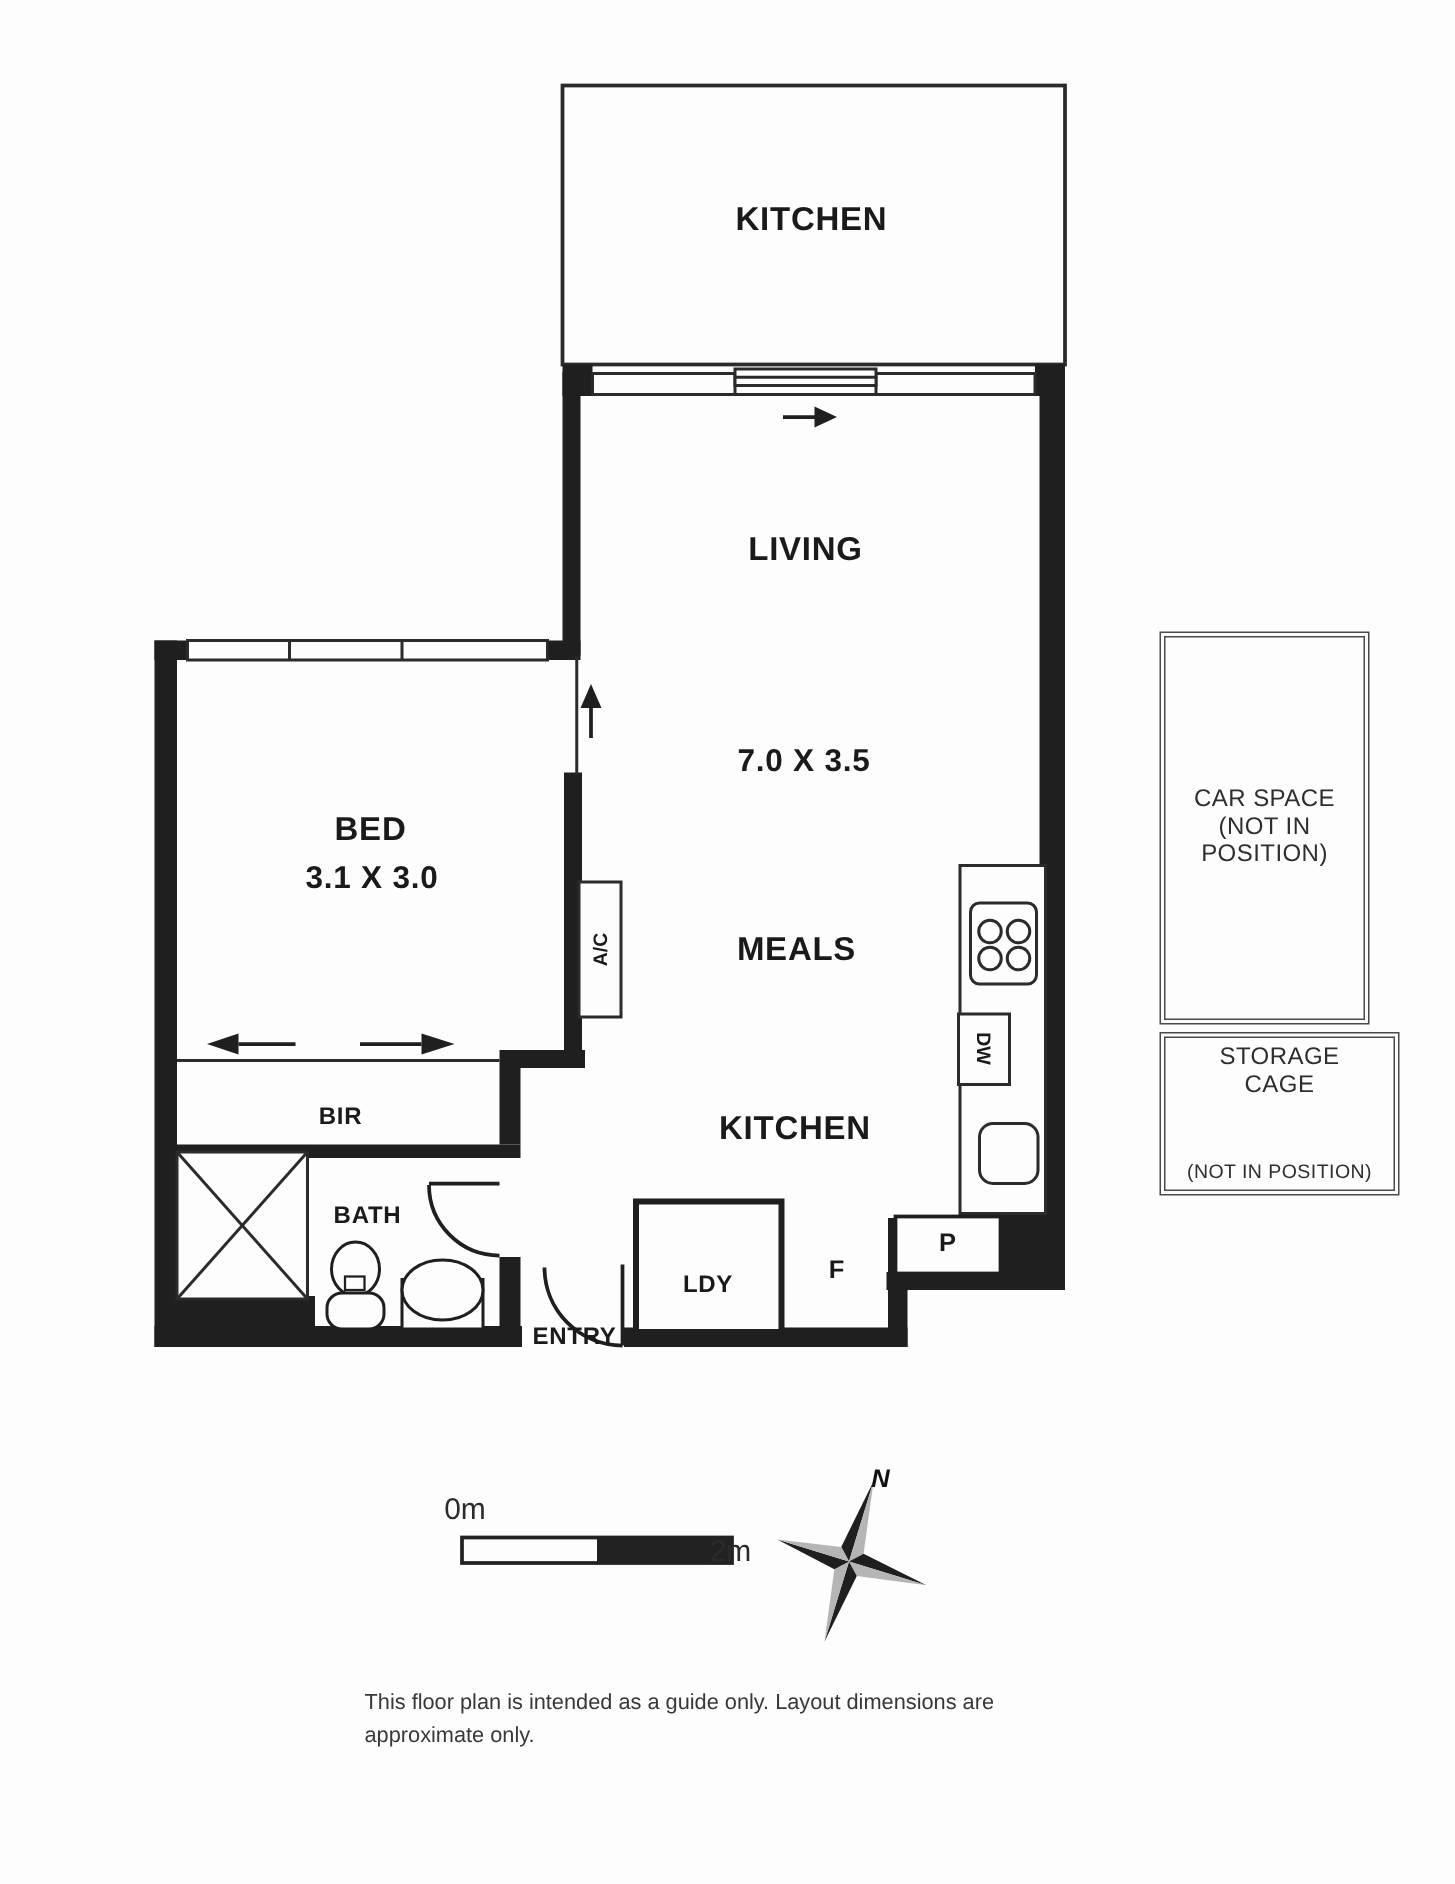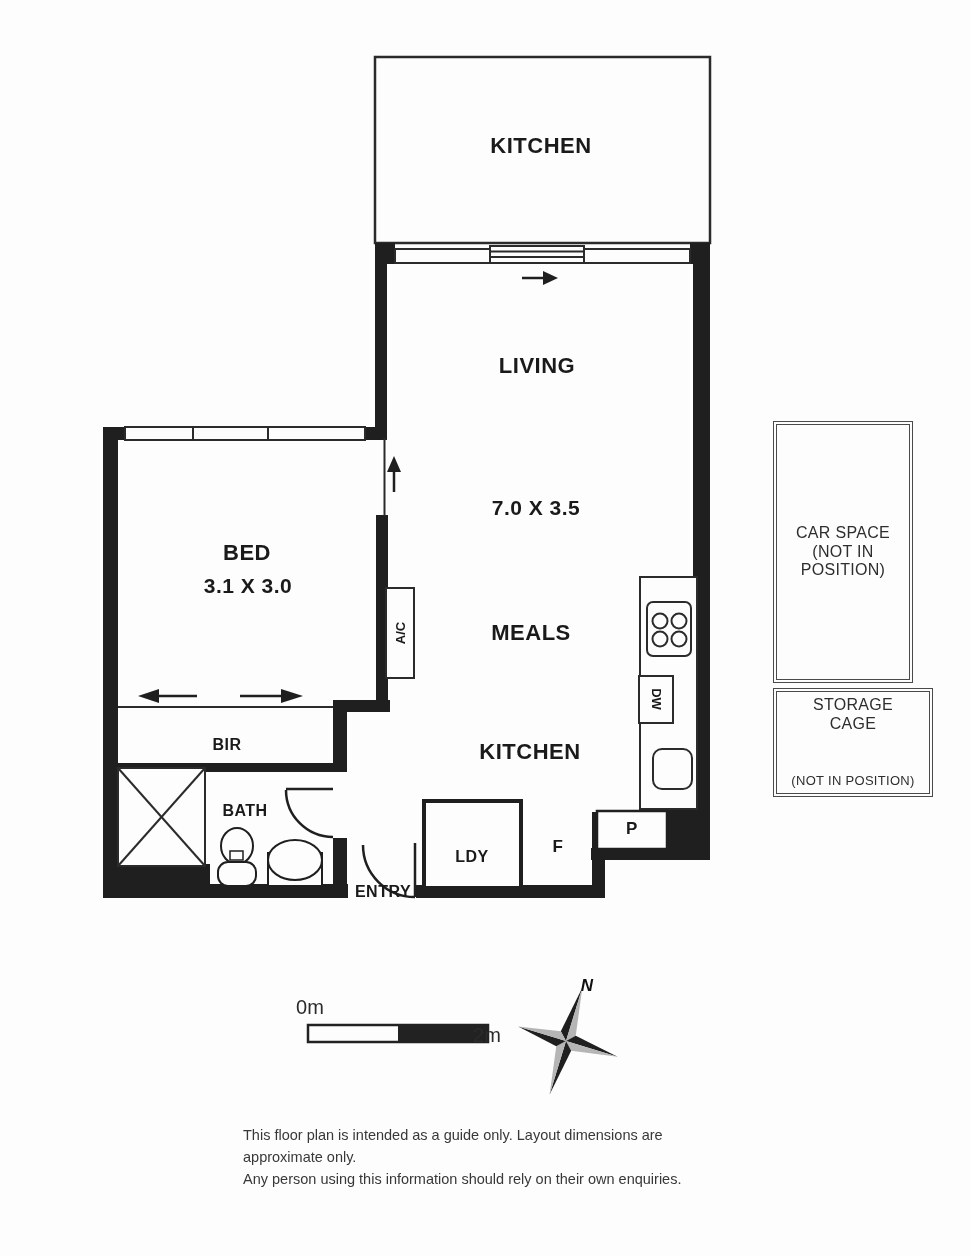--- a/index.html
+++ b/index.html
@@ -185,16 +185,15 @@
     <span class="l2">CAGE</span>
     <span class="l3">(NOT IN POSITION)</span>
   </div>
 
   <div class="scale-label" style="left:310px;top:1007px;">0m</div>
   <div class="scale-label" style="left:487px;top:1007px;margin-top:28px;">2m</div>
   <div class="north-label" style="left:587px;top:986px;">N</div>
 
   <div class="disclaimer">
     <span>This floor plan is intended as a guide only. Layout dimensions are approximate only.</span>
-    <span>Any person using this information should rely on their own enquiries.</span>
   </div>
 
 </div>
 
 </body></html>

